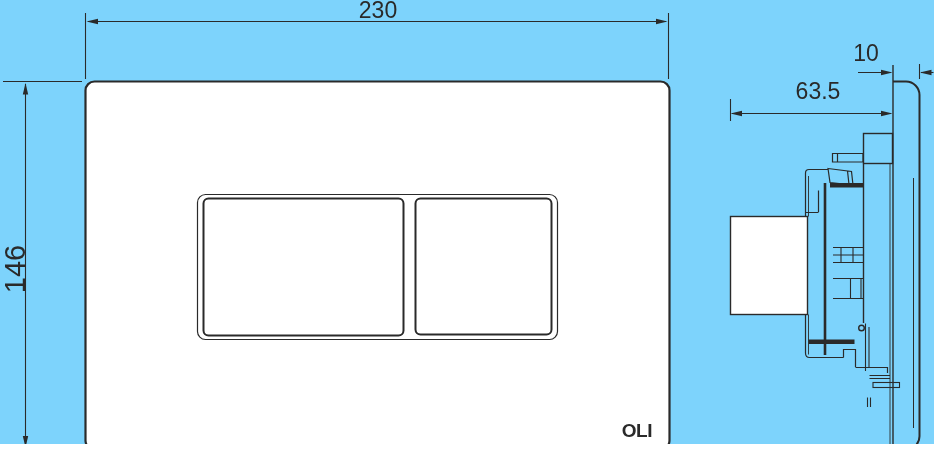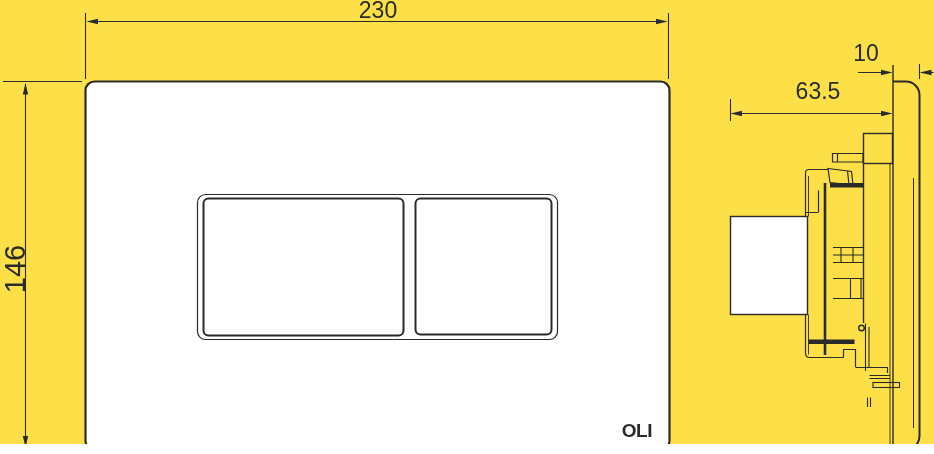--- a/index.html
+++ b/index.html
@@ -1,20 +1,20 @@
 <!DOCTYPE html>
 <html><head>
 <meta charset="utf-8">
 <style>
   html, body { margin: 0; padding: 0; background: #ffffff; }
   .canvas {
     position: relative;
     width: 934px;
     height: 444px;
-    background: #fde047;
+    background: #7dd3fc;
     font-family: "Liberation Sans", sans-serif;
     overflow: hidden;
   }
   .view { position: absolute; top: 0; }
   #front-view { left: 0; }
   #side-view { left: 700px; }
   svg text {
     font-family: "Liberation Sans", sans-serif;
     fill: #2a2a2a;
   }

